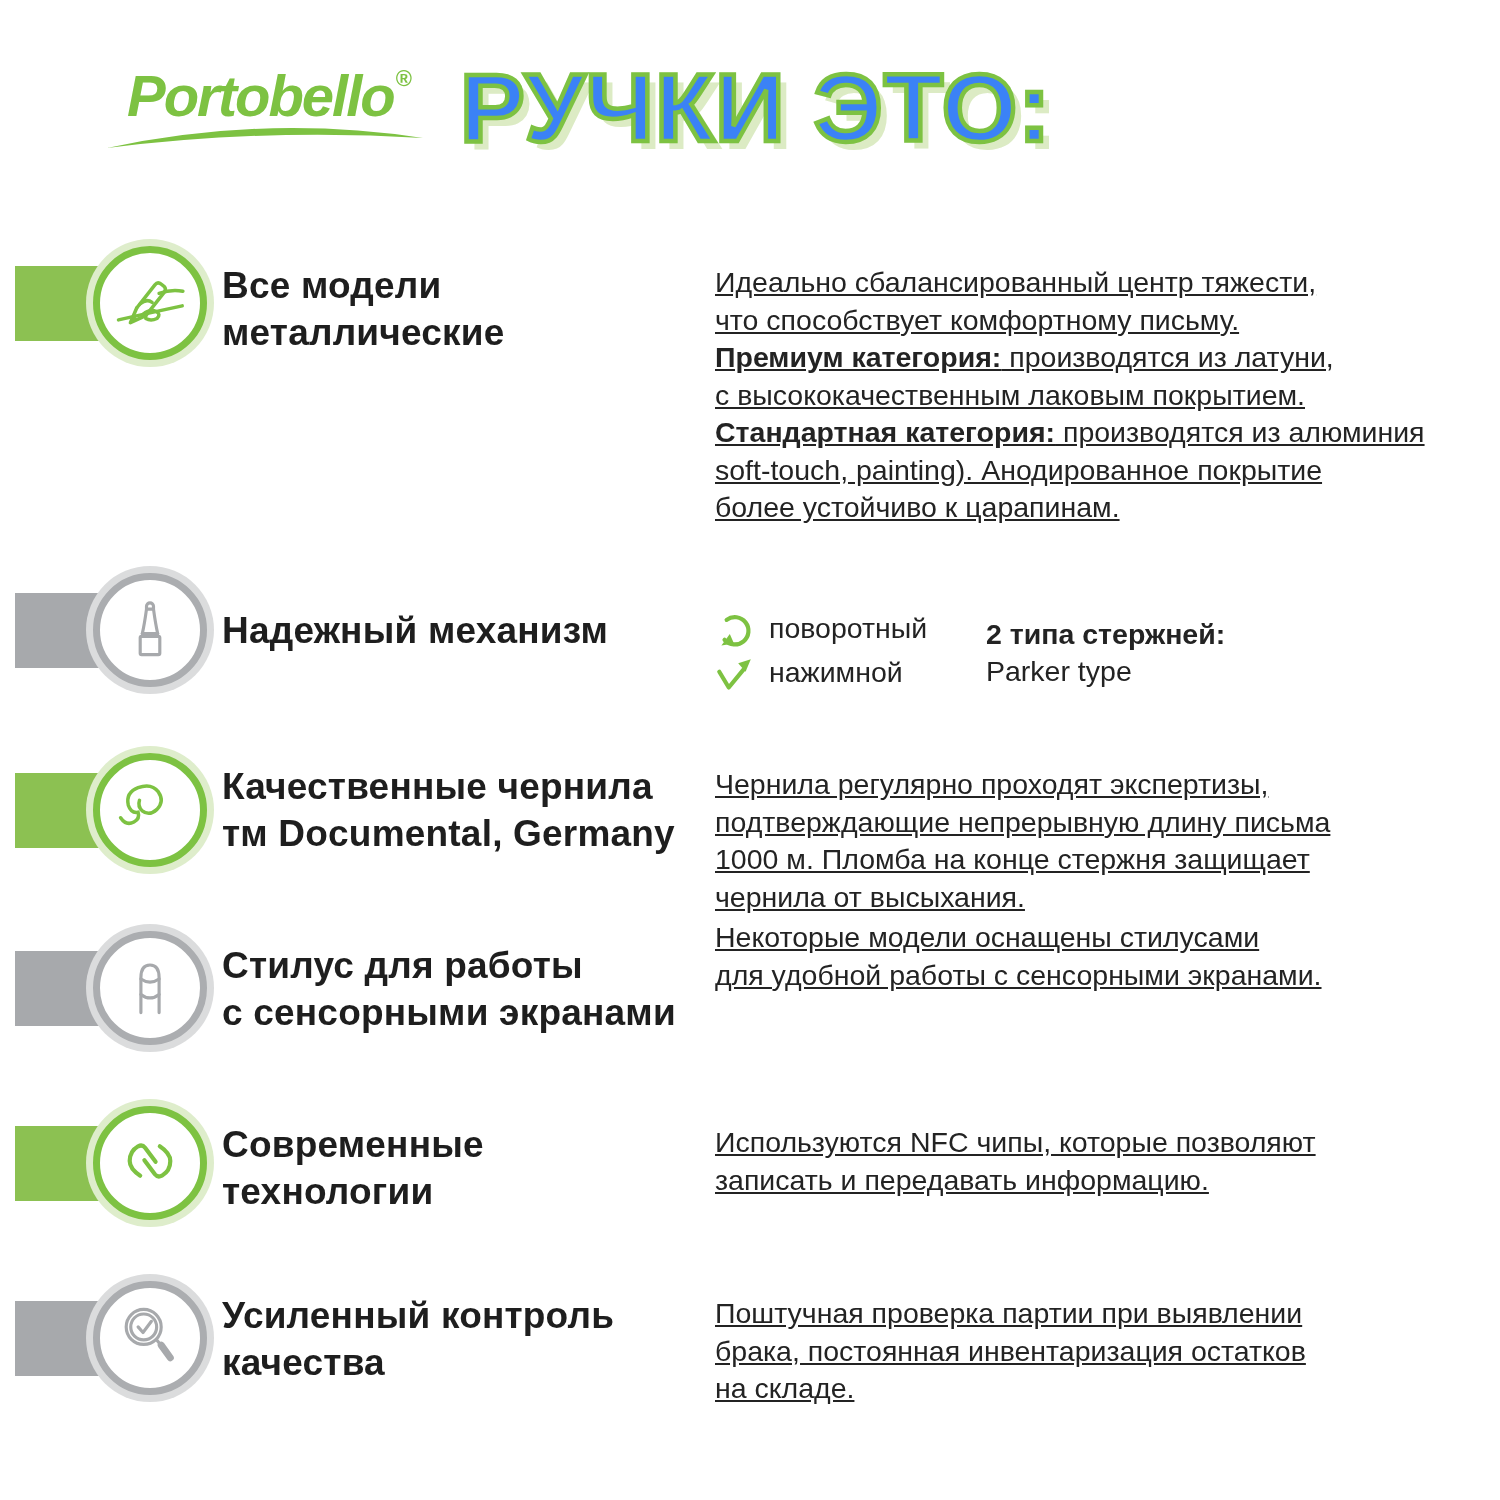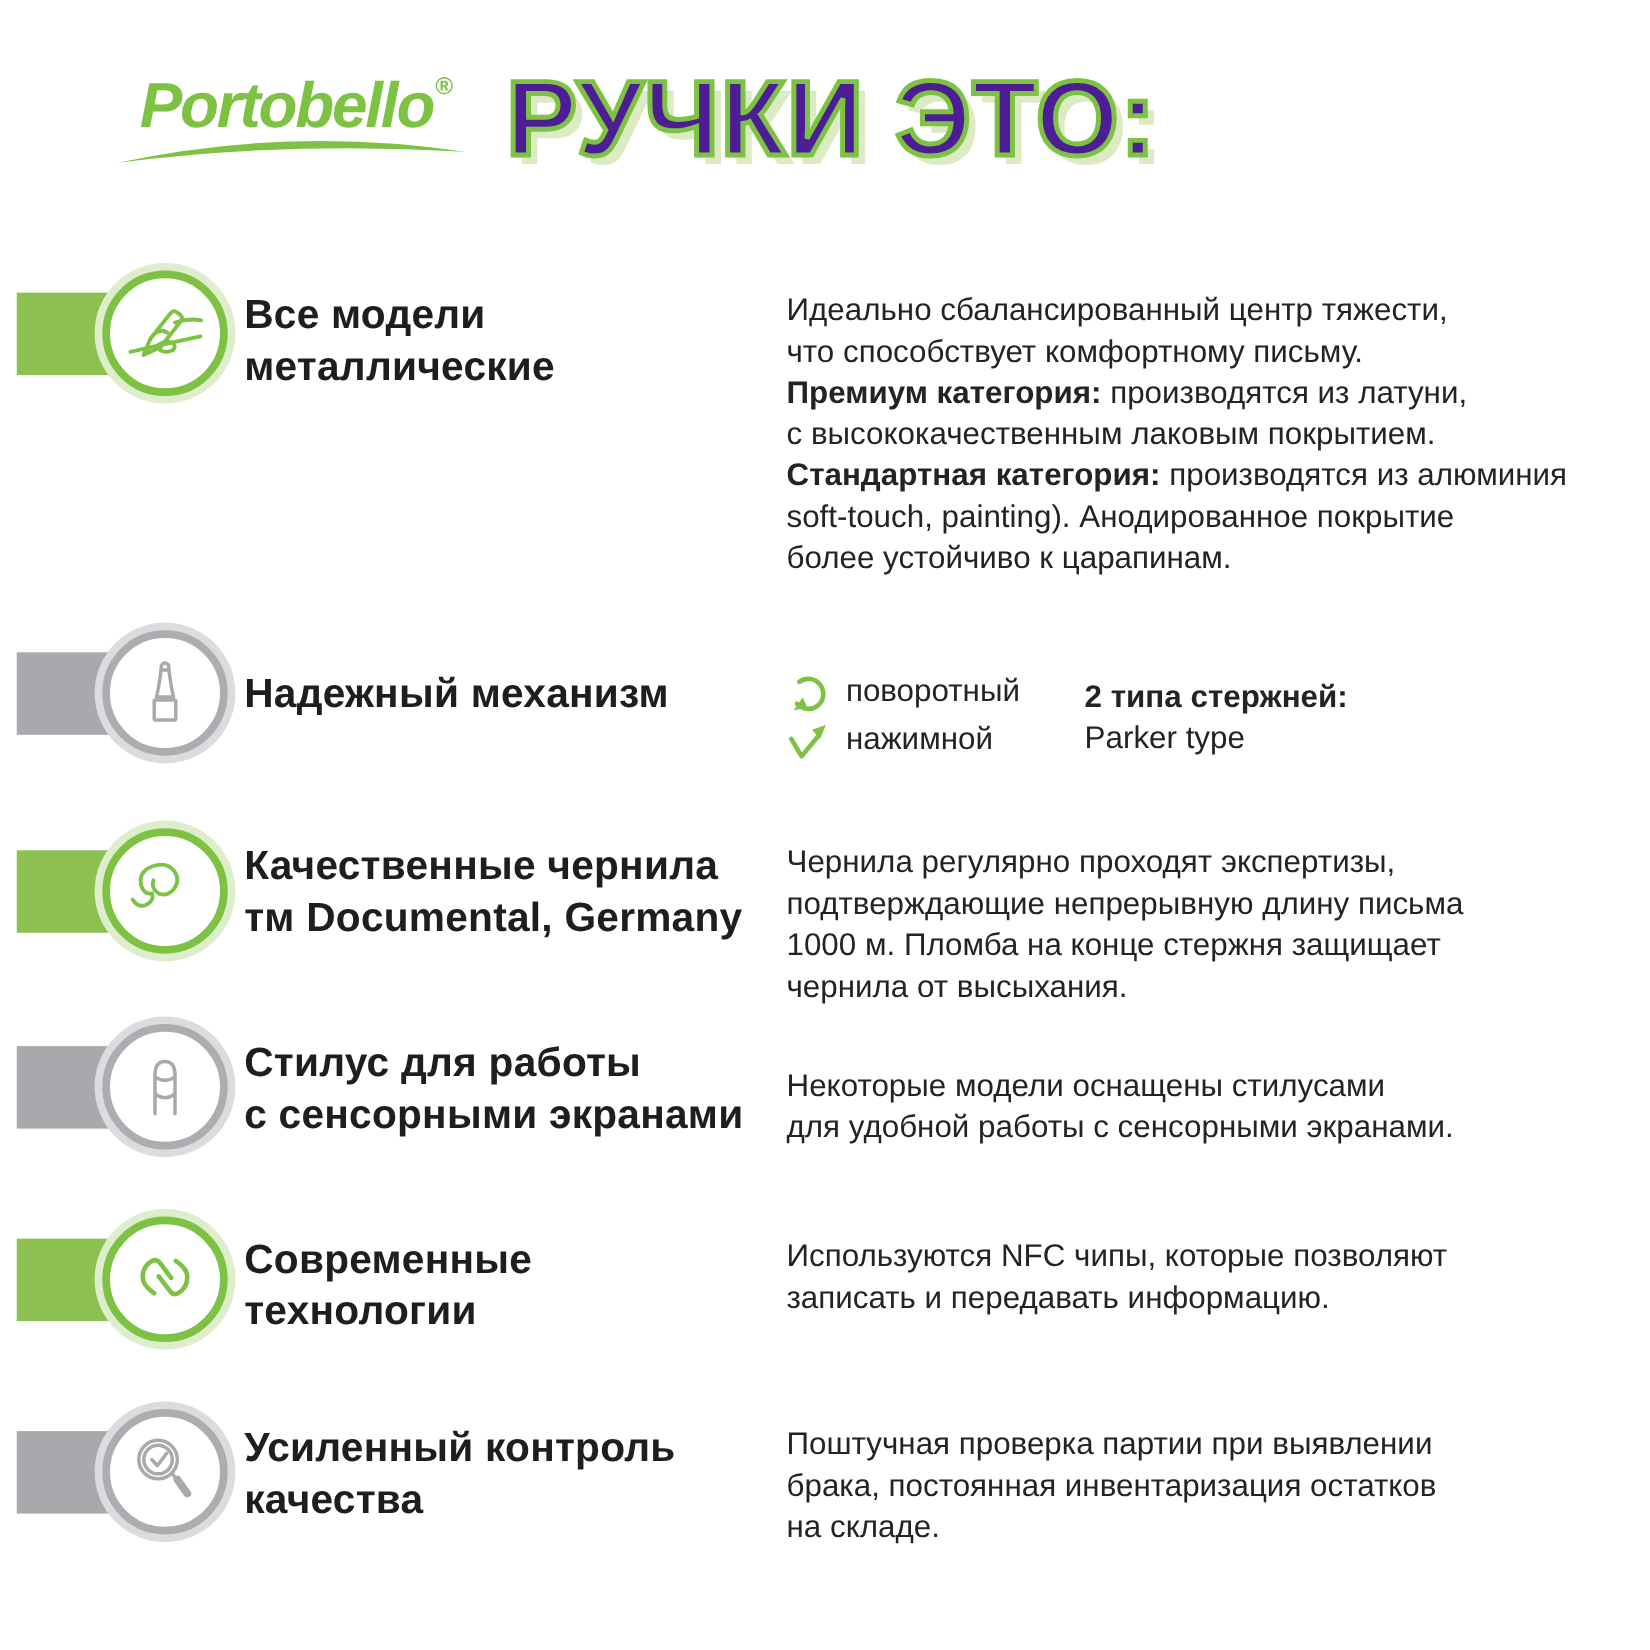--- a/index.html
+++ b/index.html
@@ -5,32 +5,32 @@
   html,body{margin:0;padding:0;background:#fff;}
   .page{position:relative;width:1500px;height:1500px;background:#ffffff;overflow:hidden;
         font-family:"Liberation Sans",sans-serif;color:#232323;margin-left:15px;}
 
   
   .logo{position:absolute;left:112px;top:62px;}
   .logo-text{font-size:58px;font-weight:bold;font-style:italic;color:#7DC242;letter-spacing:-2px;}
   .logo-reg{font-size:22px;font-weight:bold;color:#7DC242;vertical-align:30px;margin-left:2px;}
   .logo-swoosh{position:absolute;left:-22px;top:64px;width:320px;height:26px;}
   .title{position:absolute;left:445px;top:52px;margin:0;font-size:97px;font-weight:bold;
-         color:#4c1d95;-webkit-text-stroke:4.5px #7DC242;letter-spacing:1px;
+         color:#3b82f6;-webkit-text-stroke:4.5px #7DC242;letter-spacing:1px;
          text-shadow:8px 8px 0 #DCEBC4;white-space:nowrap;}
 
   
   .bar{position:absolute;left:0;width:178px;height:75px;}
   .halo{position:absolute;left:71px;width:128px;height:128px;border-radius:50%;}
   .ring{position:absolute;inset:7px;border-radius:50%;background:#ffffff;border:7px solid;
         display:flex;align-items:center;justify-content:center;}
   .ring svg{width:70px;height:70px;}
   .heading{position:absolute;left:207px;margin:0;font-size:37px;font-weight:bold;line-height:47px;
            color:#1e1e1e;white-space:nowrap;letter-spacing:0.2px;}
-  .desc{position:absolute;left:700px;font-size:28.5px;line-height:37.5px;white-space:nowrap;}
+  .desc{position:absolute;left:700px;font-size:28.5px;line-height:37.5px;white-space:nowrap;text-decoration:underline;}
   .desc .b{font-weight:bold;}
 
   
   .mech-item{position:absolute;left:698px;display:flex;align-items:flex-start;gap:14px;height:44px;
              font-size:28.5px;white-space:nowrap;}
   .mech-item svg{width:42px;height:42px;flex:none;}
   .refills{position:absolute;left:971px;font-size:28.5px;line-height:37px;white-space:nowrap;}
   .refills .rt{font-weight:bold;}
 </style>
 </head>
@@ -144,21 +144,21 @@
                   <path d="M37 40 q13 9 26 0"></path>
                   <path d="M37 62 q13 10 26 0"></path>
                 </g>
               </svg></div>
           </div>
         </div>
         <div class="heading" style="top: 942px;">
           <div>Стилус для работы</div>
           <div>с сенсорными экранами</div>
         </div>
-        <div class="desc" style="top: 969px;">
+        <div class="desc" style="top: 919px;">
           <div><span class="">Некоторые модели оснащены стилусами</span></div>
           <div><span class="">для удобной работы с сенсорными экранами.</span></div>
         </div>
       </div>
       <div class="row">
         <div class="bar" style="top: 1126px; background: rgb(140, 193, 82);"></div>
         <div class="halo" style="top: 1099px; background: rgb(222, 237, 203);">
           <div class="ring" style="border-color: rgb(125, 194, 66);">
             <div><svg viewBox="0 0 100 100">
                 <g fill="none" stroke="#7DC242" stroke-width="6" stroke-linecap="round" stroke-linejoin="round">

